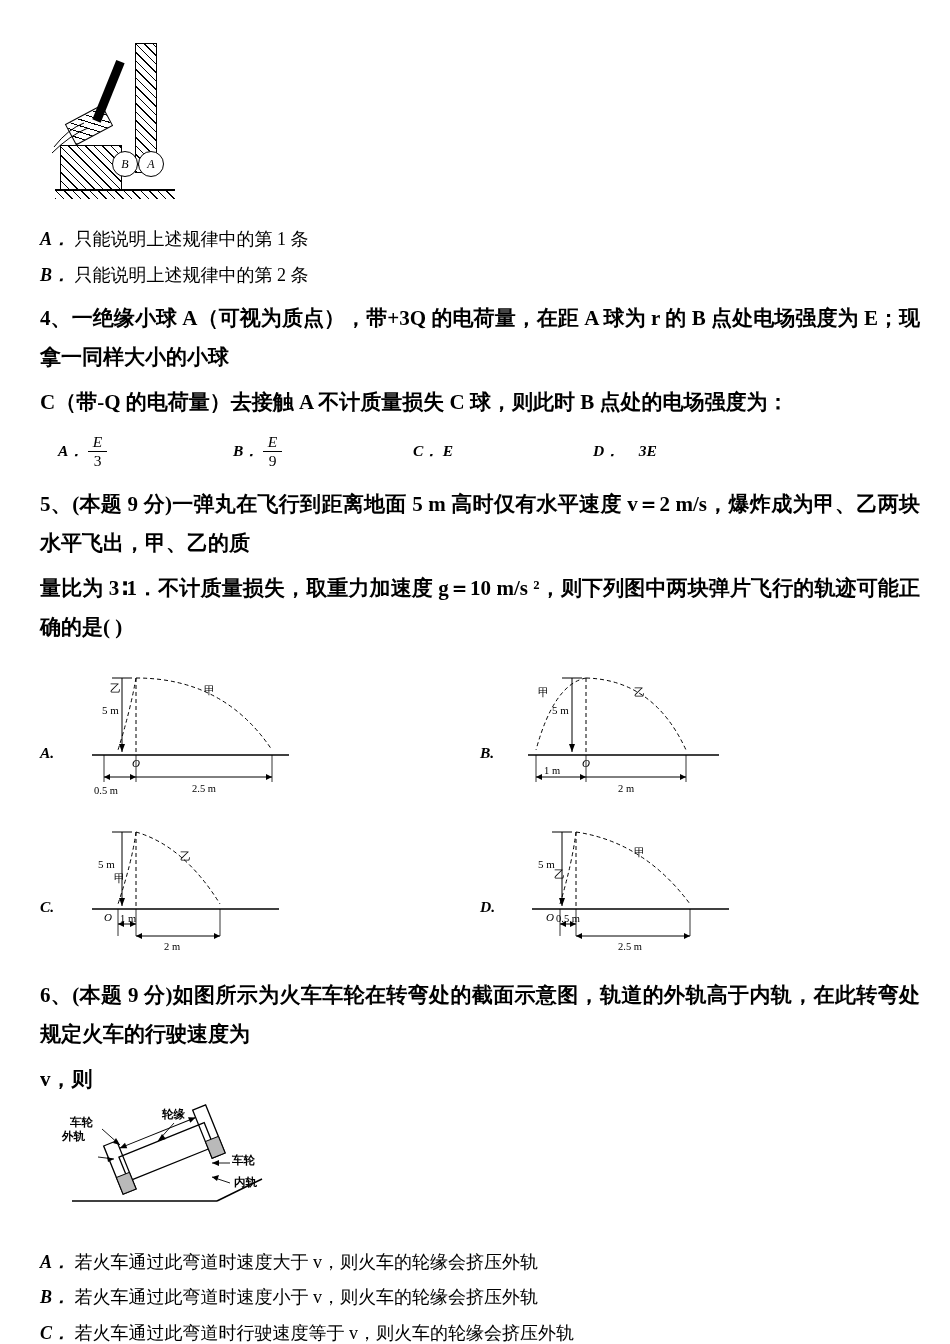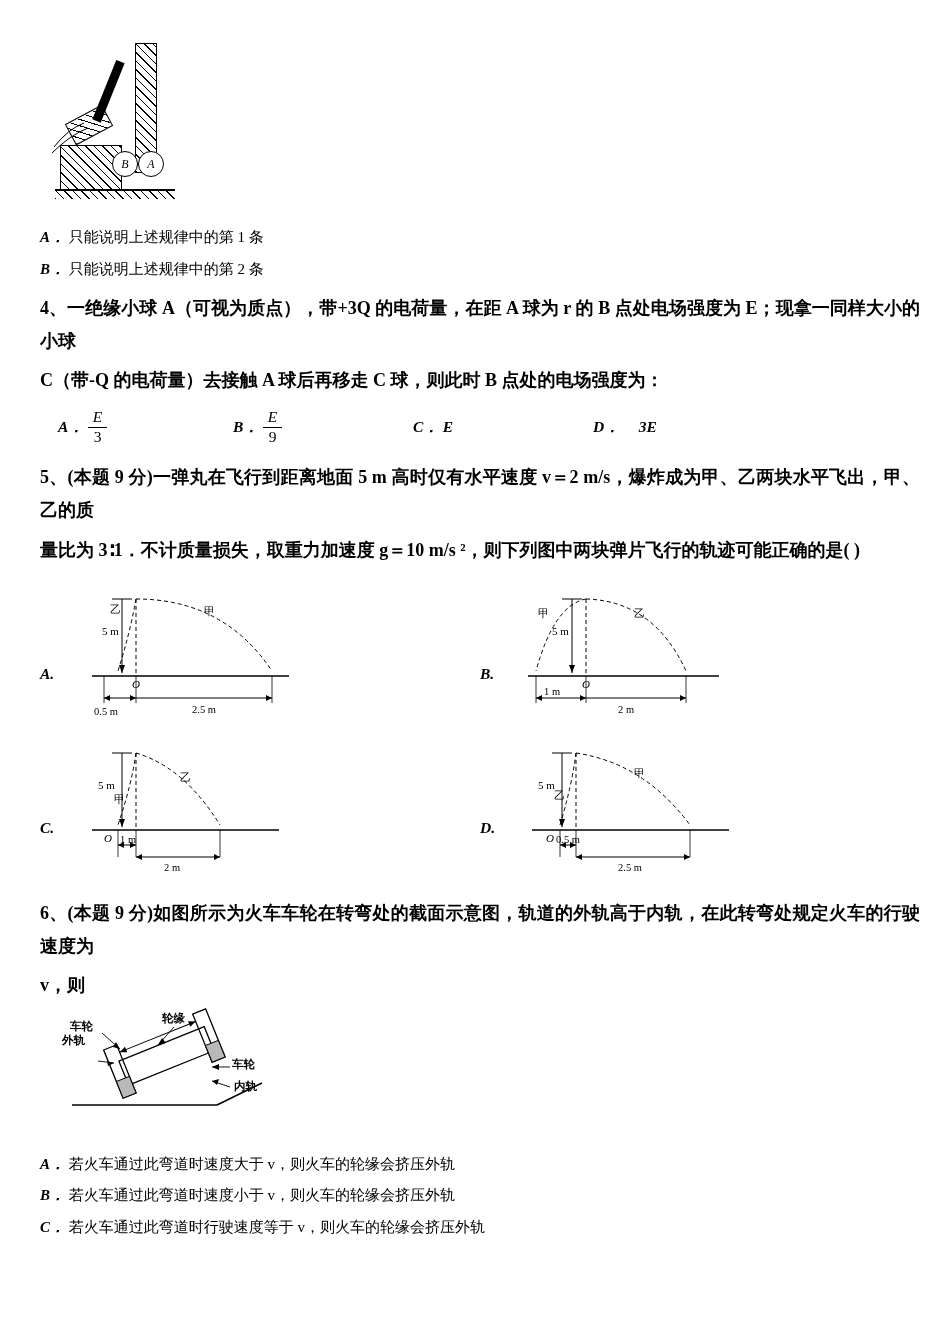--- a/index.html
+++ b/index.html
@@ -16,28 +16,28 @@
     padding:0;
     box-sizing:border-box;
   }
   .content{
     position:absolute;
     left:40px;
     top:30px;
     width:880px;
   }
   .opt-line{
-    font-size:15px;
+    font-size:18px;
     line-height:1.25;
     margin:13px 0 13px 0;
     font-family:"Liberation Serif", serif;
   }
   .opt-label{font-weight:bold;font-style:italic;}
   .qtext{
-    font-size:18px;
+    font-size:21px;
     line-height:1.85;
     margin:6px 0 2px 0;
     text-align:justify;
     font-weight:bold;
   }
 
   
   .fig1{position:relative;height:180px;width:260px;margin:5px 0 0 10px;}
   .hatch{
     background-image:repeating-linear-gradient(45deg,#000 0 1px,transparent 1px 6px);
@@ -107,21 +107,21 @@
   </div>
   <div class="opt-line">
     <span class="opt-label">B．</span>
     <span>只能说明上述规律中的第 2 条</span>
   </div>
 
   <div class="qtext">
     <span>4、</span><span>一绝缘小球 A（可视为质点），带+3Q 的电荷量，在距 A 球为 r 的 B 点处电场强度为 E；现拿一同样大小的小球</span>
   </div>
   <div class="qtext">
-    <span>C（带-Q 的电荷量）去接触 A 球后再移走 C 球，则此时 B 点处的电场强度为：</span>
+    <span>C（带-Q 的电荷量）去接触 A 不计质量损失 C 球，则此时 B 点处的电场强度为：</span>
   </div>
 
   <div class="frac-row">
     <div class="frac-item w1">
       <span class="opt-label">A．</span>
       <span class="frac">
         <span class="num">E</span>
         <span class="den">3</span>
       </span>
     </div>

